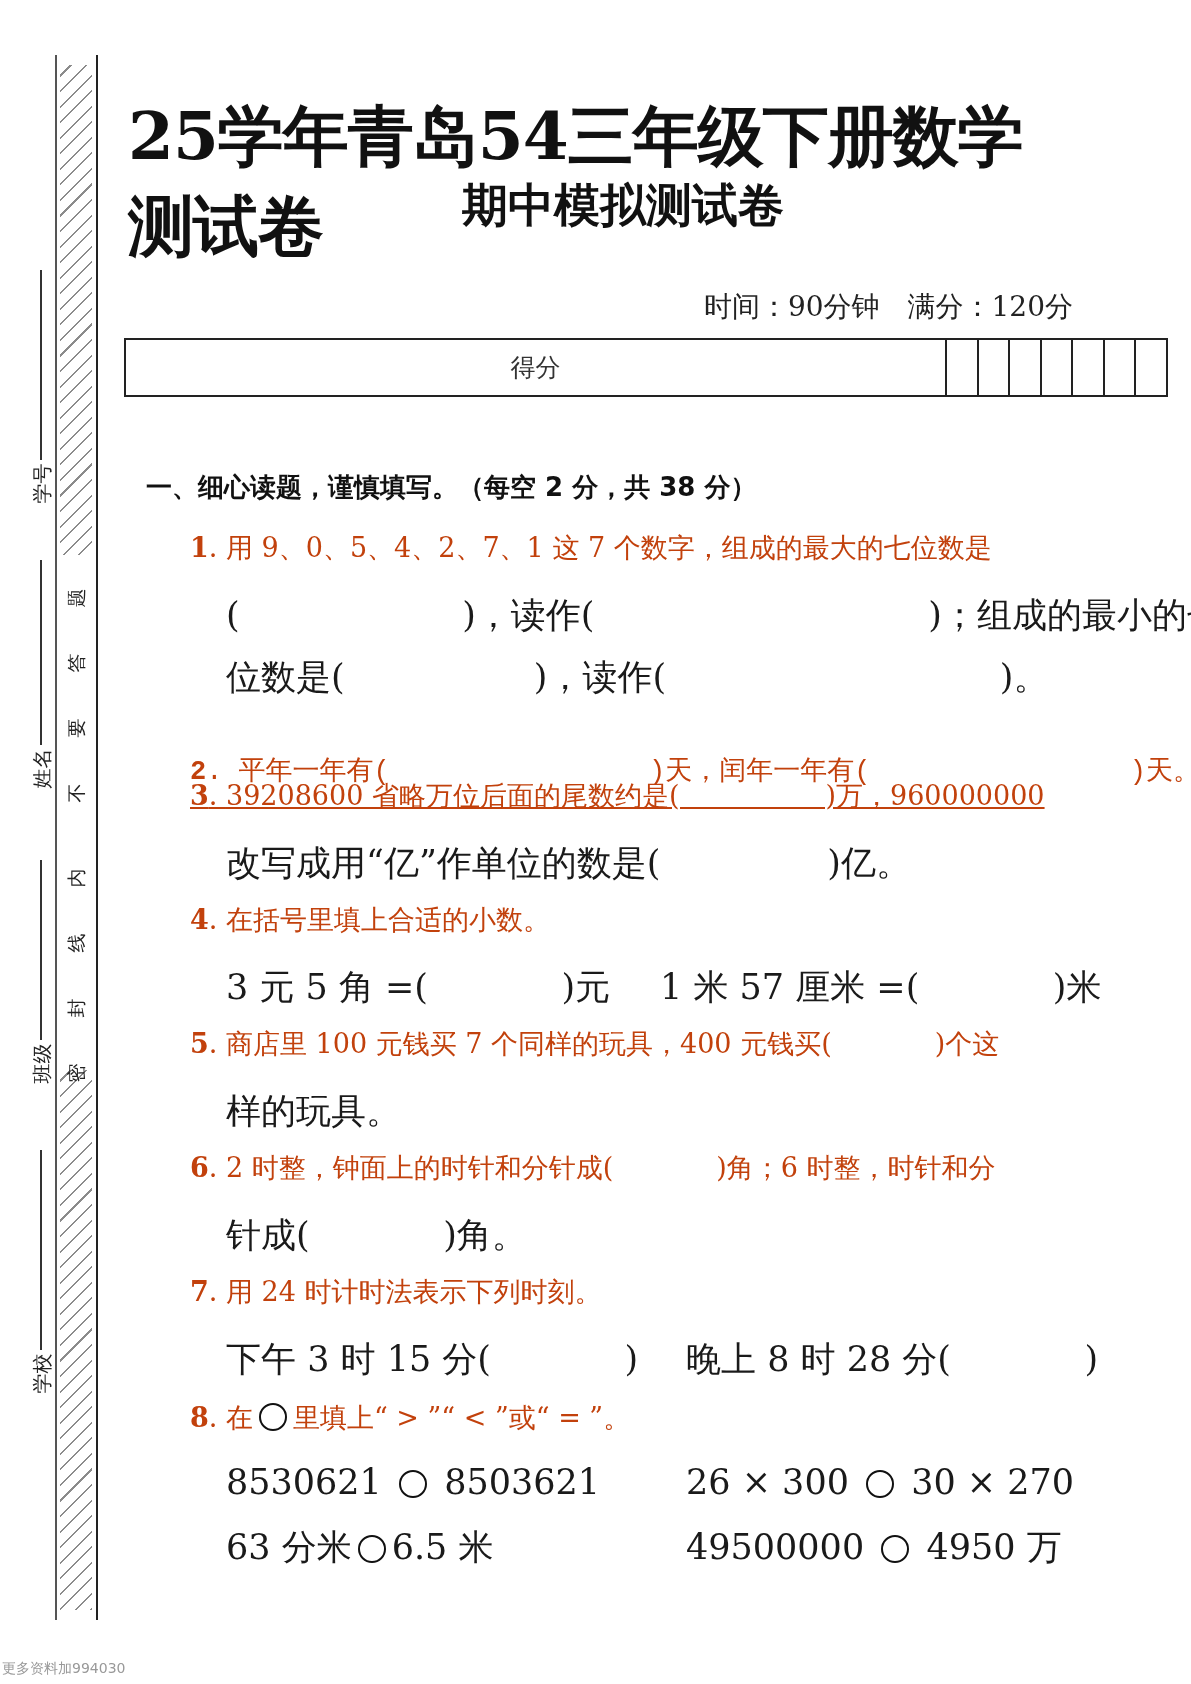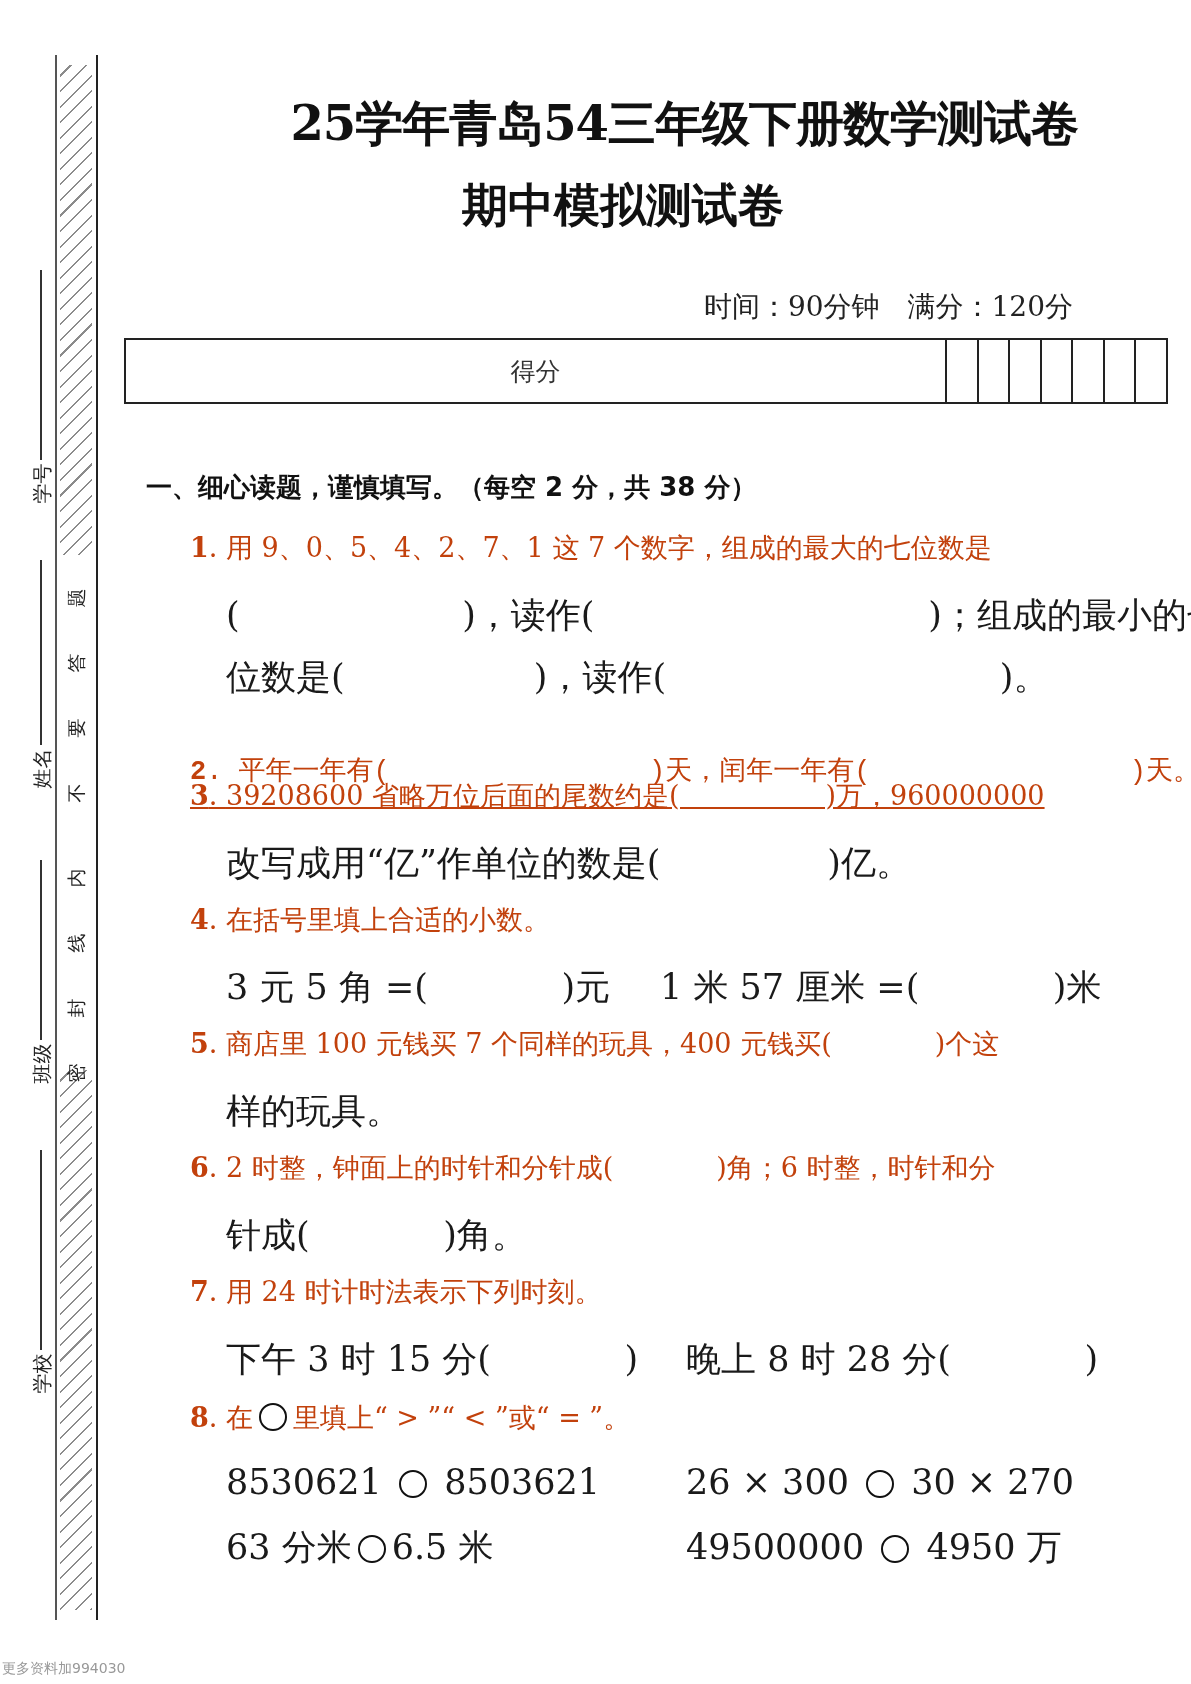--- a/index.html
+++ b/index.html
@@ -12,33 +12,33 @@
   .hatch { position: absolute; left: 60px; width: 32px;
            background: repeating-linear-gradient(135deg, transparent 0 7px, #777 7px 8.5px, transparent 8.5px 11px);
            opacity: .85; }
   .seal-char { position: absolute; left: 64px; width: 26px; font-size: 19px; text-align: center;
                transform: rotate(-90deg); color: #222; font-family: "DejaVu Sans", sans-serif; }
   .field-label { position: absolute; left: 22px; font-size: 20px; transform: rotate(-90deg); transform-origin: center;
                  white-space: nowrap; color: #222; font-family: "DejaVu Serif", serif; }
   .field-line { position: absolute; left: 40px; width: 2px; background: #333; }
 
   
-  .title { position: absolute; left: 128px; top: 92px; width: 950px; text-align: right;
-           font-size: 48px; font-weight: bold; letter-spacing: -1px; font-family: "DejaVu Serif", serif; }
+  .title { position: absolute; left: 128px; top: 92px; width: 950px; text-align: left;
+           font-size: 66px; font-weight: bold; letter-spacing: -1px; font-family: "DejaVu Serif", serif; }
   .subtitle { position: absolute; left: 128px; top: 175px; width: 990px; text-align: center;
               font-size: 46px; font-weight: bold; font-family: "DejaVu Serif", serif; }
   .meta { position: absolute; right: 118px; top: 288px; font-size: 28px; color: #222; word-spacing: 6px; }
   .meta span { margin-left: 28px; }
 
   
   table.score { position: absolute; left: 124px; top: 338px; width: 1044px; border-collapse: collapse; }
   table.score td { border: 2px solid #222; height: 51px; text-align: center; font-size: 25px; color: #333;
                    font-family: "DejaVu Sans", sans-serif; }
   table.score tr:first-child td { height: 50px; }
-  table.score tr:last-child td { height: 64px; }
+  table.score tr:last-child td { height: 57px; }
 
   
   .section { position: absolute; left: 146px; top: 470px; font-size: 26px; font-weight: bold;
              font-family: "DejaVu Sans", sans-serif; color: #111; }
 
   .q { position: absolute; left: 190px; font-size: 27px; white-space: pre; font-family: "DejaVu Serif", serif; color: #c2410c; }
   .q .num { font-weight: bold; }
   .cont { position: absolute; left: 226px; font-size: 35px; white-space: pre; font-family: "DejaVu Serif", serif; color: #1a1a1a; }
   .circ { display: inline-block; width: 28px; height: 28px; border: 2.5px solid #111; border-radius: 50%;
           vertical-align: -4px; margin: 0 6px; }

